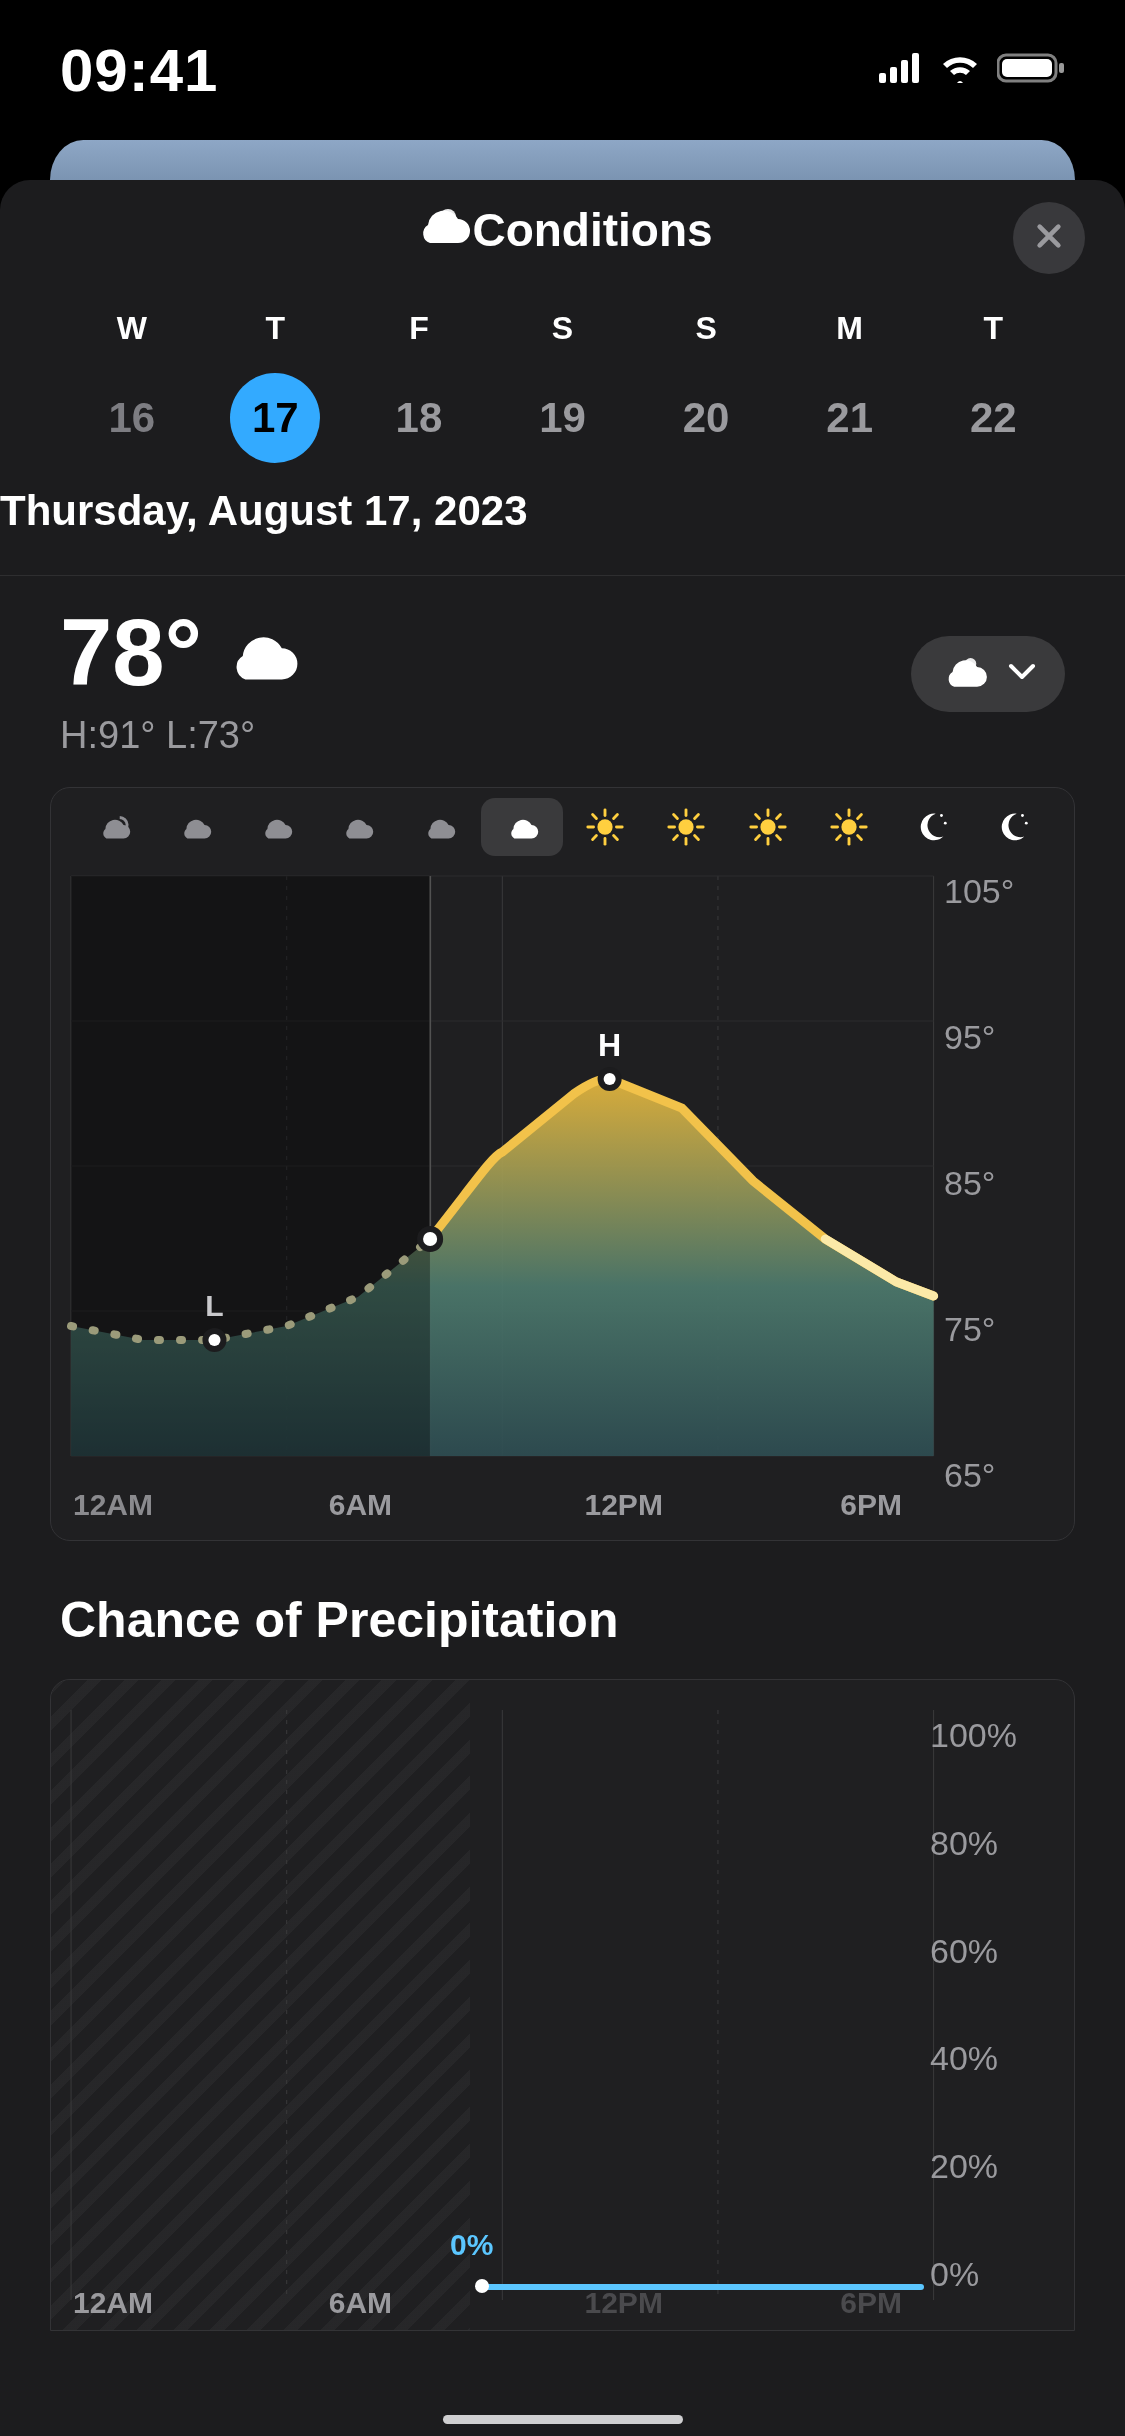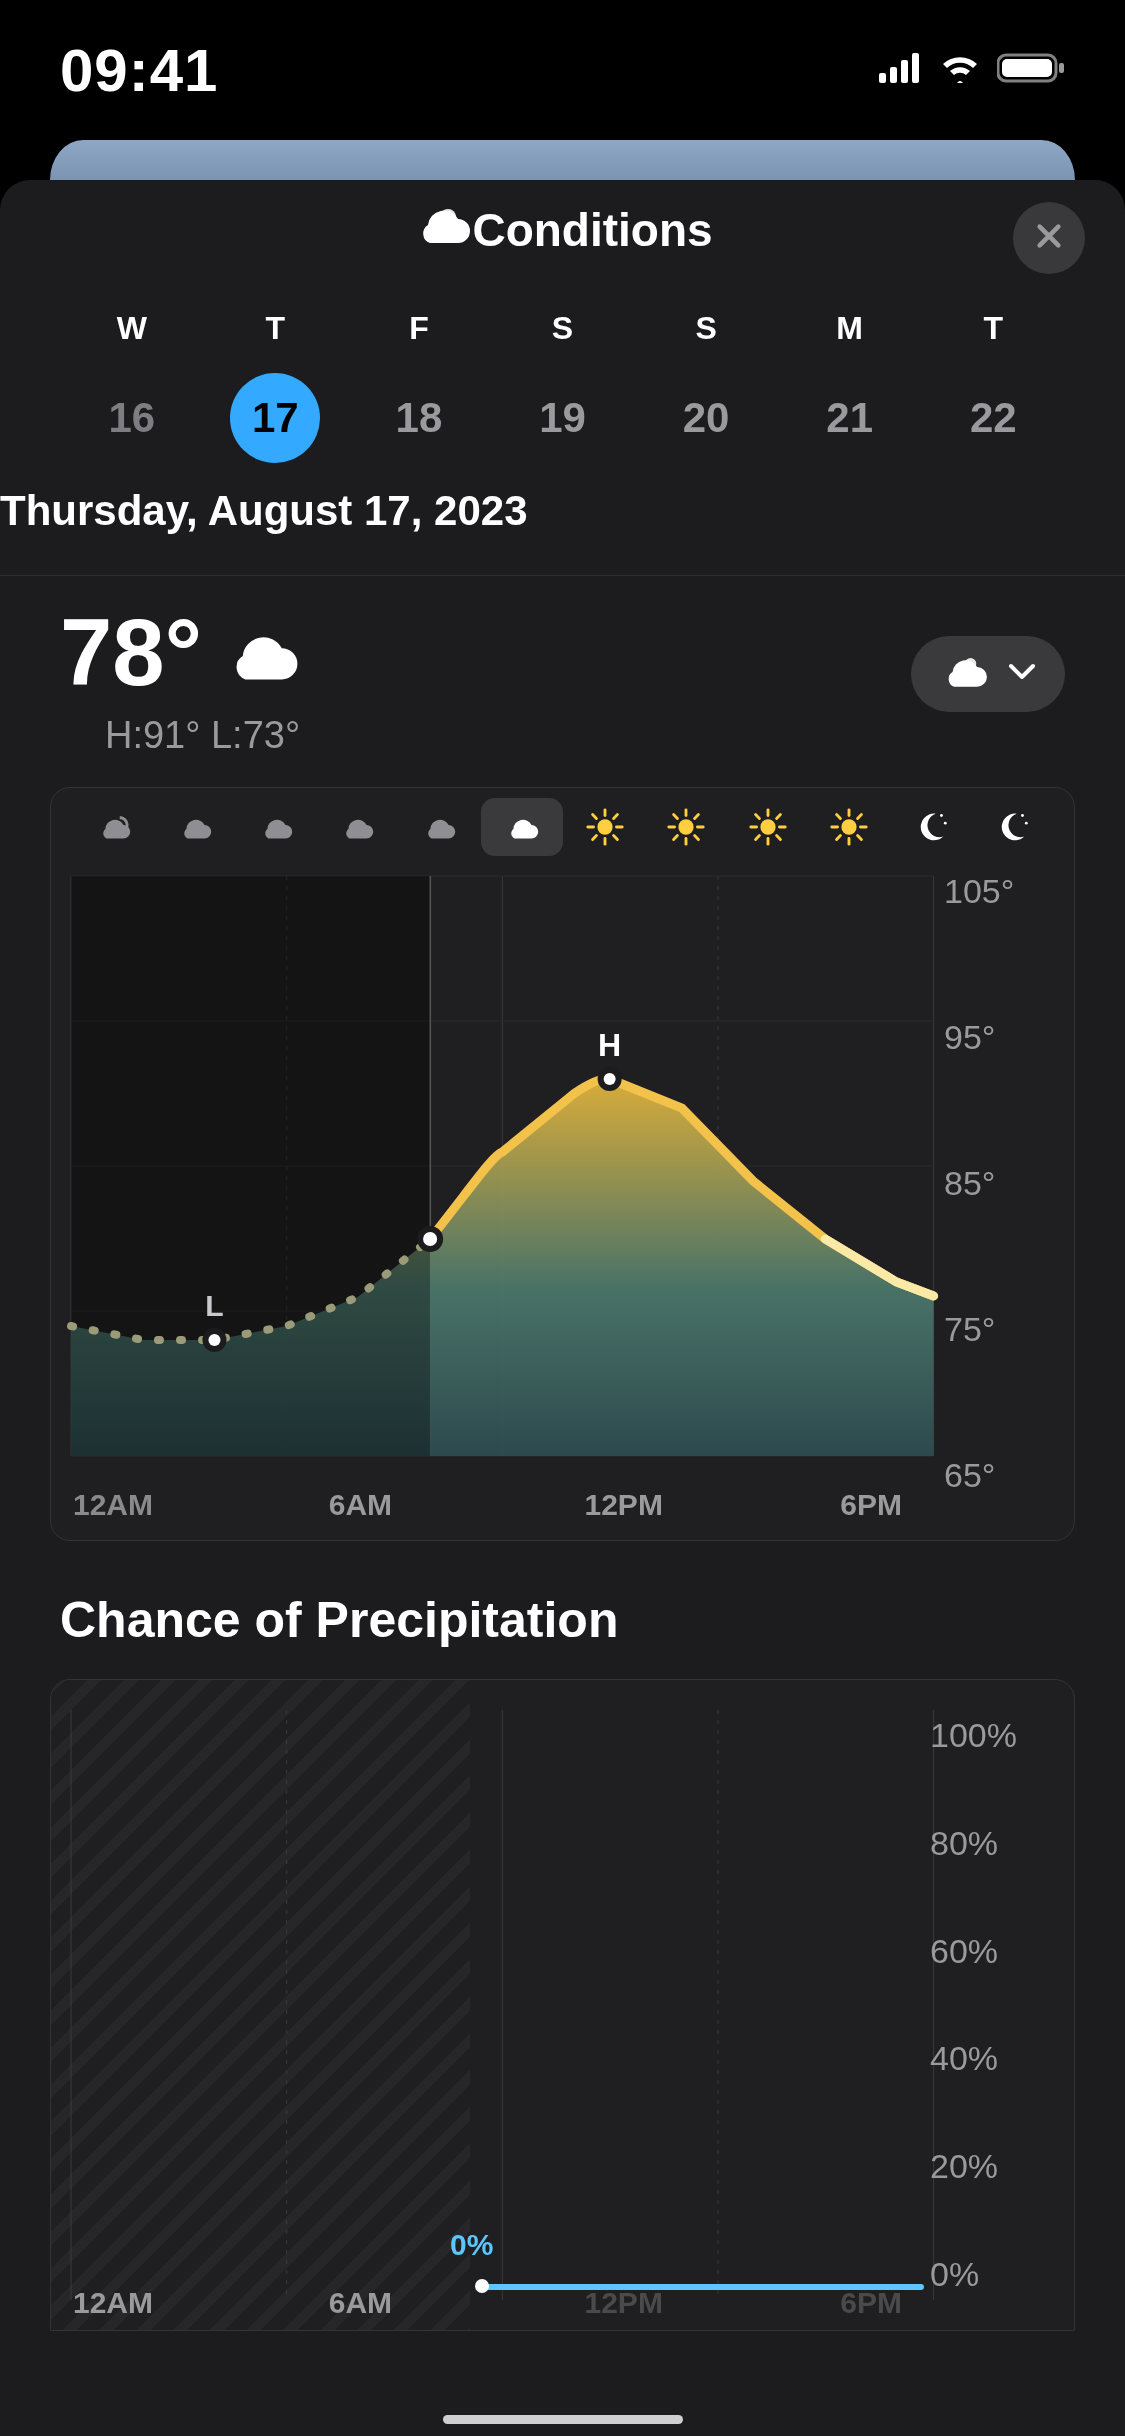--- a/index.html
+++ b/index.html
@@ -28,21 +28,21 @@
   .day-letter { font-size: 32px; font-weight: 700; color:#fff; margin-bottom: 26px; }
   .day-num { font-size: 42px; font-weight: 600; color:#9a9a9e; display:inline-flex; align-items:center; justify-content:center; width: 90px; height: 90px; border-radius:50%; }
   .day.dim .day-num { color:#7d7d82; }
   .day.selected .day-num { background:#33aaff; color:#000; font-weight:700; }
 
   .full-date { text-align:left; font-size: 42px; font-weight: 600; padding: 24px 0 40px 0; }
 
   .divider { height:1px; background:#2e2e30; }
 
   
-  .summary { padding: 30px 60px 20px 60px; display:flex; align-items:flex-start; justify-content:space-between;text-align:right; }
+  .summary { padding: 30px 60px 20px 60px; display:flex; align-items:flex-start; justify-content:space-between; }
   .temp-big { font-size: 94px; font-weight: 600; display:flex; align-items:center; gap: 20px; line-height:1; }
   .hilow { font-size: 38px; font-weight:500; color:#9a9a9e; margin-top: 14px; }
   .cond-pill { background:#3a3a3c; border-radius: 44px; height: 76px; padding: 0 28px; display:flex; align-items:center; gap: 18px; margin-top: 30px; cursor:pointer; }
 
   
   .chart-card { margin: 10px 50px 50px 50px; border: 1px solid #333336; border-radius: 20px; background:#1f1f21; }
 
   .hour-icons { display:flex; padding: 18px 22px 0 22px; gap: 0; }
   .hour-icons .hi { flex:1; display:flex; justify-content:center; }
   .hour-icons .hi.current { background:#3a3a3c; border-radius: 14px; padding: 8px 0; margin:-8px 2px 0 2px; }

